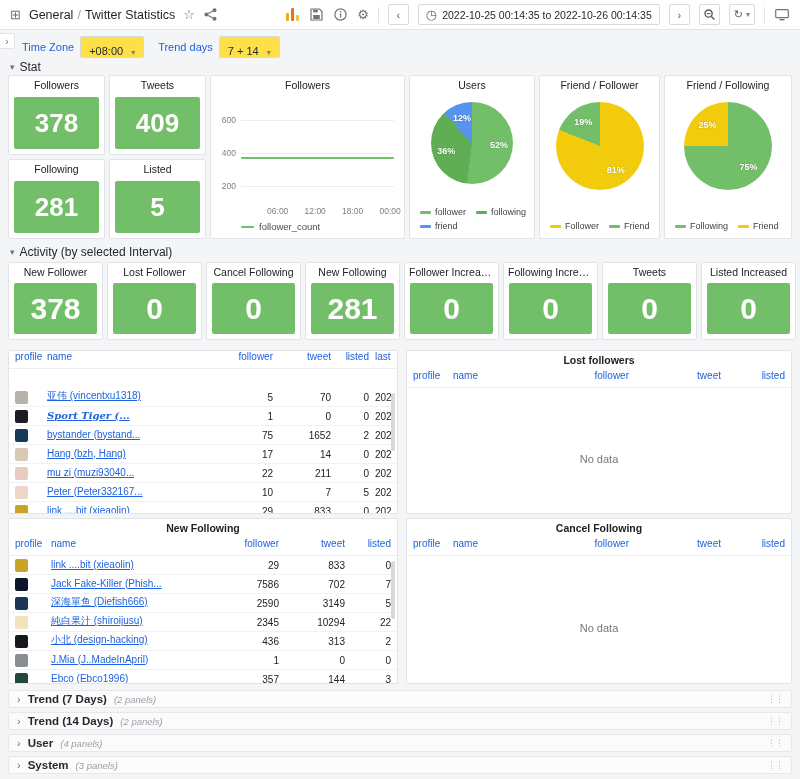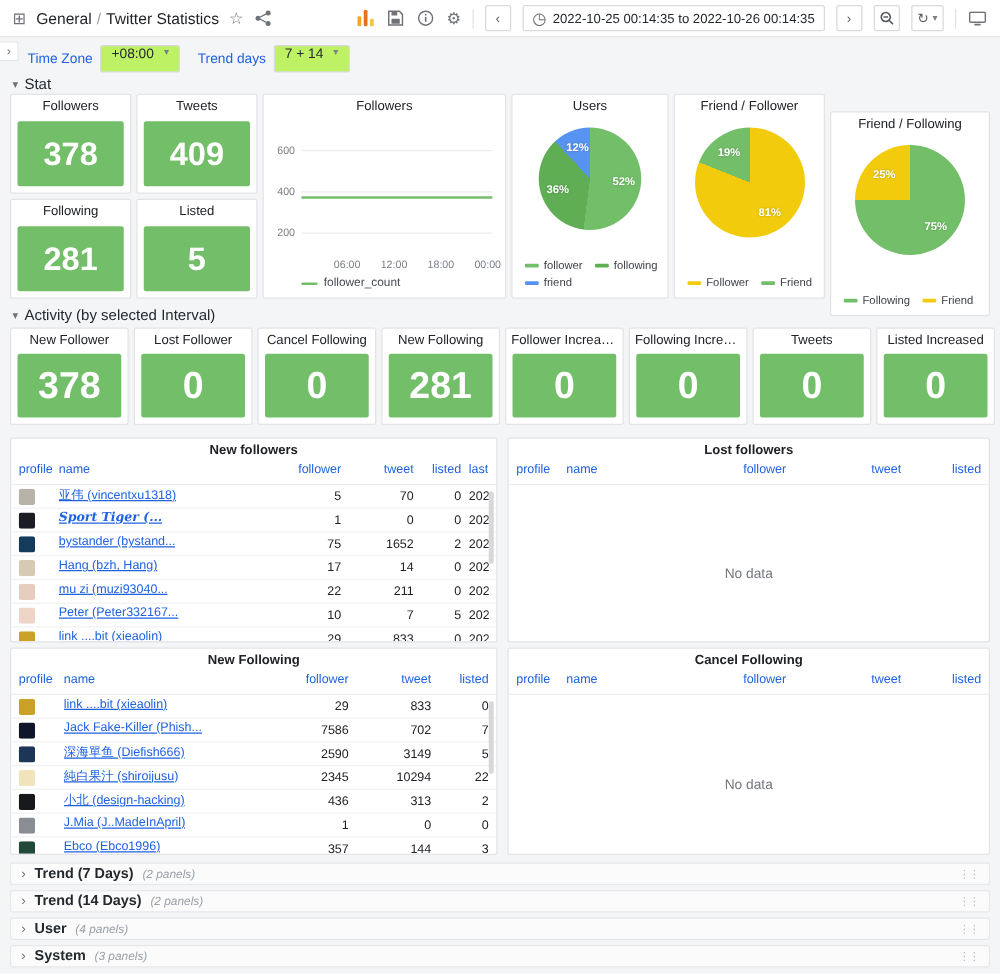--- a/index.html
+++ b/index.html
@@ -22,21 +22,21 @@
   .addpanel i{width:3px;display:block;border-radius:1px}
   .addpanel i:nth-child(1){height:8px;background:#f5a623}
   .addpanel i:nth-child(2){height:13px;background:#e8711c}
   .addpanel i:nth-child(3){height:6px;background:#f5c342}
   .sidebar-toggle{position:absolute;top:33px;left:0;width:15px;height:16px;background:#fff;border:1px solid #e3e4e6;border-left:none;border-radius:0 2px 2px 0;color:#6f7278;font-size:10px;display:flex;align-items:center;justify-content:center;cursor:pointer;z-index:4}
 
   
   .submenu{position:absolute;top:36px;left:22px;display:flex;align-items:center;gap:14px}
   .var-group{display:flex;align-items:center;gap:6px}
   .var-label{font-size:11px;font-weight:500}
-  .var-select{display:flex;align-items:flex-start;gap:8px;background:#bef264;border:1px solid #d8dadd;border-radius:2px;height:22px;padding:0 8px;font-size:11px;color:#24292e;cursor:pointer}
+  .var-select{display:flex;align-items:flex-end;gap:8px;background:#fde047;border:1px solid #d8dadd;border-radius:2px;height:22px;padding:0 8px;font-size:11px;color:#24292e;cursor:pointer}
   .var-select .caret{font-size:8px;color:#7b7f86}
 
   
   .row-head{position:absolute;display:flex;align-items:center;gap:5px;font-size:12px;color:#24292e;font-weight:500;cursor:pointer}
   .row-head .rh-caret{font-size:9px;color:#6f7278}
 
   
   .panel{position:absolute;background:#fff;border:1px solid #e2e4e8;border-radius:2px;overflow:hidden}
   .p-title{height:19px;line-height:19px;text-align:center;font-size:10.5px;color:#202226;white-space:nowrap;overflow:hidden;text-overflow:ellipsis;padding:0 4px}
   .t-title{font-weight:700;font-size:10.5px}
@@ -254,21 +254,21 @@
     <div class="pie-wrap" style="width: 88px; height: 88px; position: absolute;">
         <div class="pie" style="width: 88px; height: 88px; background: conic-gradient(rgb(242, 204, 12) 0%, rgb(242, 204, 12) 81%, rgb(115, 191, 105) 81%, rgb(115, 191, 105) 100%);"></div>
         <span class="pie-label" style="left: 68.5488%; top: 77.2937%;">81%</span>
         <span class="pie-label" style="left: 31.4512%; top: 22.7063%;">19%</span>
       </div>
     <div class="pie-legend">
         <span class="lg-item"><i class="sw" style="background: rgb(242, 204, 12);"></i>Follower</span>
         <span class="lg-item"><i class="sw" style="background: rgb(115, 191, 105);"></i>Friend</span>
       </div>
   </div>
-  <div class="panel" style="left:664px;top:89px;width:128px;height:164px">
+  <div class="panel" style="left:664px;top:75px;width:128px;height:164px">
     <div class="p-title">Friend / Following</div>
     <div class="pie-wrap" style="width: 88px; height: 88px; position: absolute;">
         <div class="pie" style="width: 88px; height: 88px; background: conic-gradient(rgb(115, 191, 105) 0%, rgb(115, 191, 105) 75%, rgb(242, 204, 12) 75%, rgb(242, 204, 12) 100%);"></div>
         <span class="pie-label" style="left: 73.3345%; top: 73.3345%;">75%</span>
         <span class="pie-label" style="left: 26.6655%; top: 26.6655%;">25%</span>
       </div>
     <div class="pie-legend">
         <span class="lg-item"><i class="sw" style="background: rgb(115, 191, 105);"></i>Following</span>
         <span class="lg-item"><i class="sw" style="background: rgb(242, 204, 12);"></i>Friend</span>
       </div>
@@ -303,21 +303,20 @@
         <div class="p-title">Tweets</div>
         <div class="stat-tile" style="background: rgb(115, 191, 105); font-size: 30px;">0</div>
       </div>
       <div class="panel">
         <div class="p-title">Listed Increased</div>
         <div class="stat-tile" style="background: rgb(115, 191, 105); font-size: 30px;">0</div>
       </div>
     </div>
 
   <div class="panel" style="left:8px;top:350px;width:390px;height:164px">
-    <div class="p-title t-title">New followers</div>
     <div class="t-head">
         <span class="th" style="width: 32px;">profile</span>
         <span class="th grow">name</span>
         <span class="th num" style="width: 52px;">follower</span>
         <span class="th num" style="width: 58px;">tweet</span>
         <span class="th num" style="width: 38px;">listed</span>
         <span class="th" style="width: 22px; padding-left: 6px;">last</span>
       </div>
     <div class="t-body">
         <div class="t-row">

